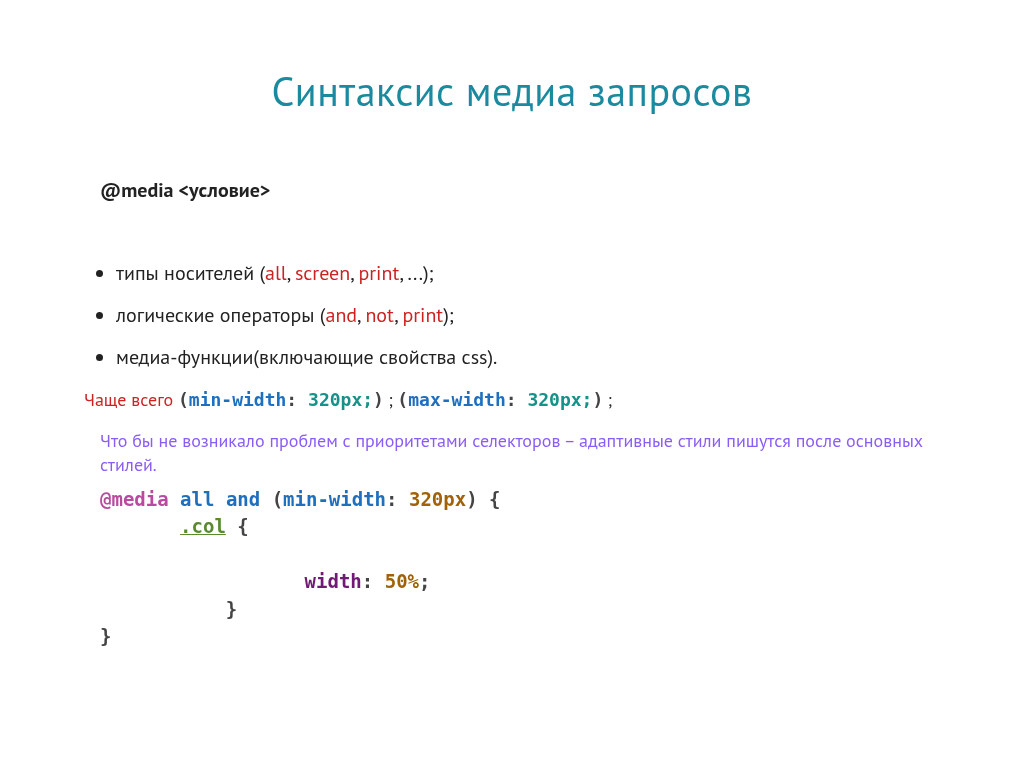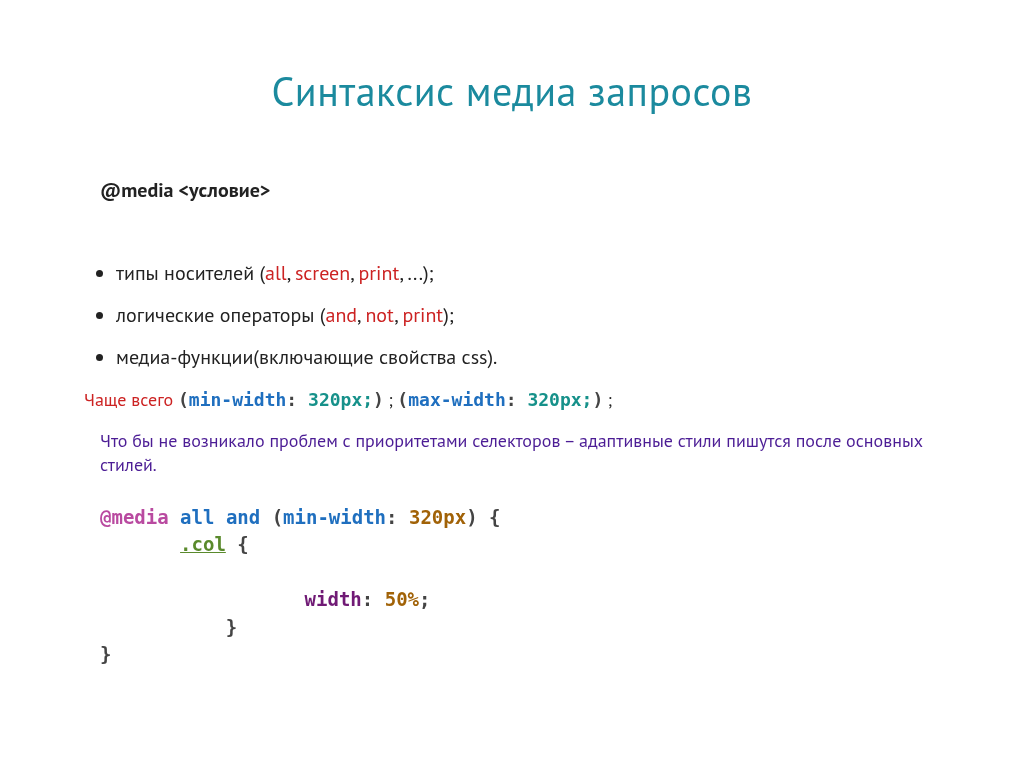--- a/index.html
+++ b/index.html
@@ -51,23 +51,23 @@
     margin-bottom: 18px;
     color: #c22;
   }
   .mono { font-family: "Consolas","DejaVu Sans Mono",monospace; font-weight: 700; }
   .mono-blue { color: #1f6fbf; }
   .mono-teal { color: #16918a; }
   .mono-dark { color: #444; }
   .tiny-sep { color: #222; font-size: 17px; }
   .warn {
     font-size: 18px;
-    color: #4c1d95;
+    color: #8b5cf6;
     margin-left: 30px;
-    margin-bottom: 26px;
+    margin-bottom: 8px;
     line-height: 1.35;
   }
   pre.code {
     font-family: "Consolas","DejaVu Sans Mono",monospace;
     font-size: 19px;
     font-weight: 700;
     margin: 0 0 0 30px;
     white-space: pre;
     line-height: 1.45;
   }

